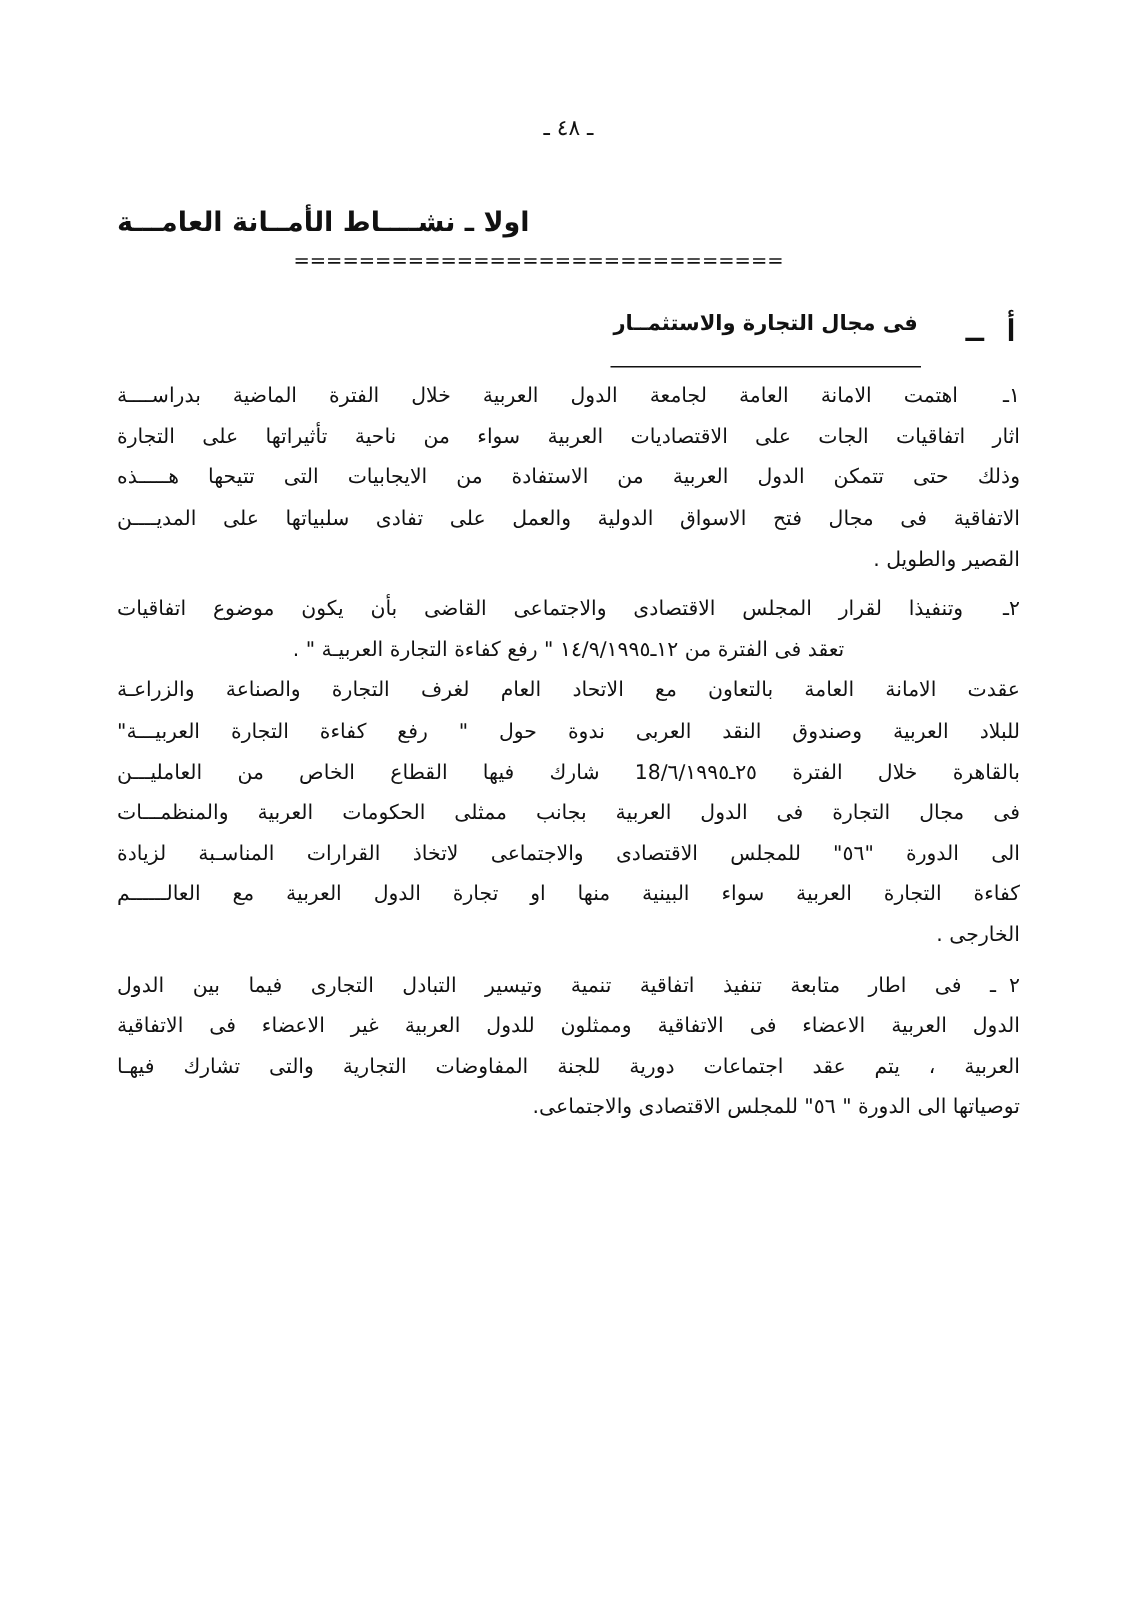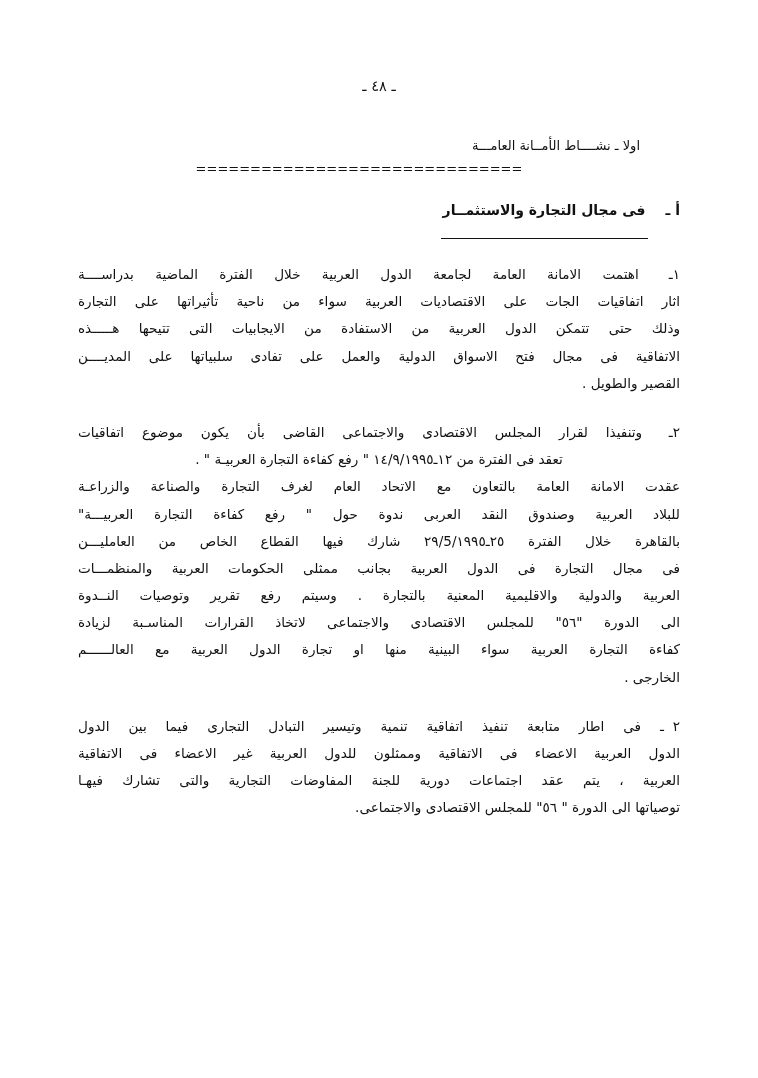--- a/index.html
+++ b/index.html
@@ -24,23 +24,23 @@
   }
   .page-number {
     text-align: center;
     font-size: 14.5px;
     letter-spacing: 1px;
     margin-top: 8px;
     margin-bottom: 44px;
     direction: rtl;
   }
   .section-heading {
-    text-align: right;
-    font-size: 13px;
-    font-weight: normal;
+    text-align: left;
+    font-size: 18px;
+    font-weight: bold;
     letter-spacing: 1.2px;
     margin: 0 0 8px 0;
     padding-right: 40px;
     direction: rtl;
   }
   .rule-dashes {
     text-align: center;
     font-size: 13px;
     letter-spacing: 0px;
     margin: 2px 0 26px 0;
@@ -50,36 +50,37 @@
     overflow: hidden;
   }
   .subsection {
     display: flex;
     flex-direction: row;
     justify-content: flex-start;
     direction: rtl;
     margin-bottom: 4px;
   }
   .subsection-marker {
-    font-size: 14px;
+    font-size: 20px;
     font-weight: bold;
-    margin-left: 18px;
+    margin-left: 30px;
     white-space: nowrap;
+    font-family: Liberation Mono, monospace;
   }
   .subsection-title {
     font-size: 14px;
     font-weight: bold;
     border-bottom: 1.3px solid #111;
     padding-bottom: 20px;
     padding-right: 2px;
     padding-left: 2px;
     white-space: nowrap;
   }
   .para-block {
-    margin-top: 22px;
+    margin-top: 6px;
   }
   .para-line {
     display: block;
     direction: rtl;
     text-align: justify;
     text-align-last: justify;
     font-size: 13.6px;
     line-height: 2.0;
     white-space: normal;
   }
@@ -118,23 +119,22 @@
   </div>
 
   <div class="para-block">
     <div class="para-line">
       <span class="indent-num">٢ـ</span>
       <span>وتنفيذا لقرار المجلس الاقتصادى والاجتماعى القاضى بأن يكون موضوع اتفاقيات</span>
     </div>
     <div class="para-line last" style="text-align-last:center;">تعقد فى الفترة من ١٢ـ١٤/٩/١٩٩٥ " رفع كفاءة التجارة العربيـة " .</div>
     <div class="para-line">عقدت الامانة العامة بالتعاون مع الاتحاد العام لغرف التجارة والصناعة والزراعـة</div>
     <div class="para-line">للبلاد العربية وصندوق النقد العربى ندوة حول " رفع كفاءة التجارة  العربيـــة"</div>
-    <div class="para-line">بالقاهرة خلال الفترة  ٢٥ـ٢٩/5/١٩٩٥  شارك فيها القطاع الخاص من العامليـــن</div>
+    <div class="para-line">بالقاهرة خلال الفترة  ٢٥ـ18/٦/١٩٩٥  شارك فيها القطاع الخاص من العامليـــن</div>
     <div class="para-line">فى مجال التجارة فى الدول العربية بجانب ممثلى الحكومات العربية والمنظمـــات</div>
-    <div class="para-line">العربية والدولية والاقليمية المعنية بالتجارة . وسيتم رفع تقرير وتوصيات النــدوة</div>
     <div class="para-line">الى الدورة "٥٦"  للمجلس الاقتصادى والاجتماعى لاتخاذ القرارات المناسـبة لزيادة</div>
     <div class="para-line">كفاءة التجارة العربية سواء البينية منها او تجارة الدول العربية مع العالــــــم</div>
     <div class="para-line last">الخارجى .</div>
   </div>
 
   <div class="para-block">
     <div class="para-line">
       <span class="indent-num">٢ ـ</span>
       <span>فى اطار متابعة تنفيذ اتفاقية تنمية وتيسير التبادل التجارى فيما  بين الدول</span>
     </div>

